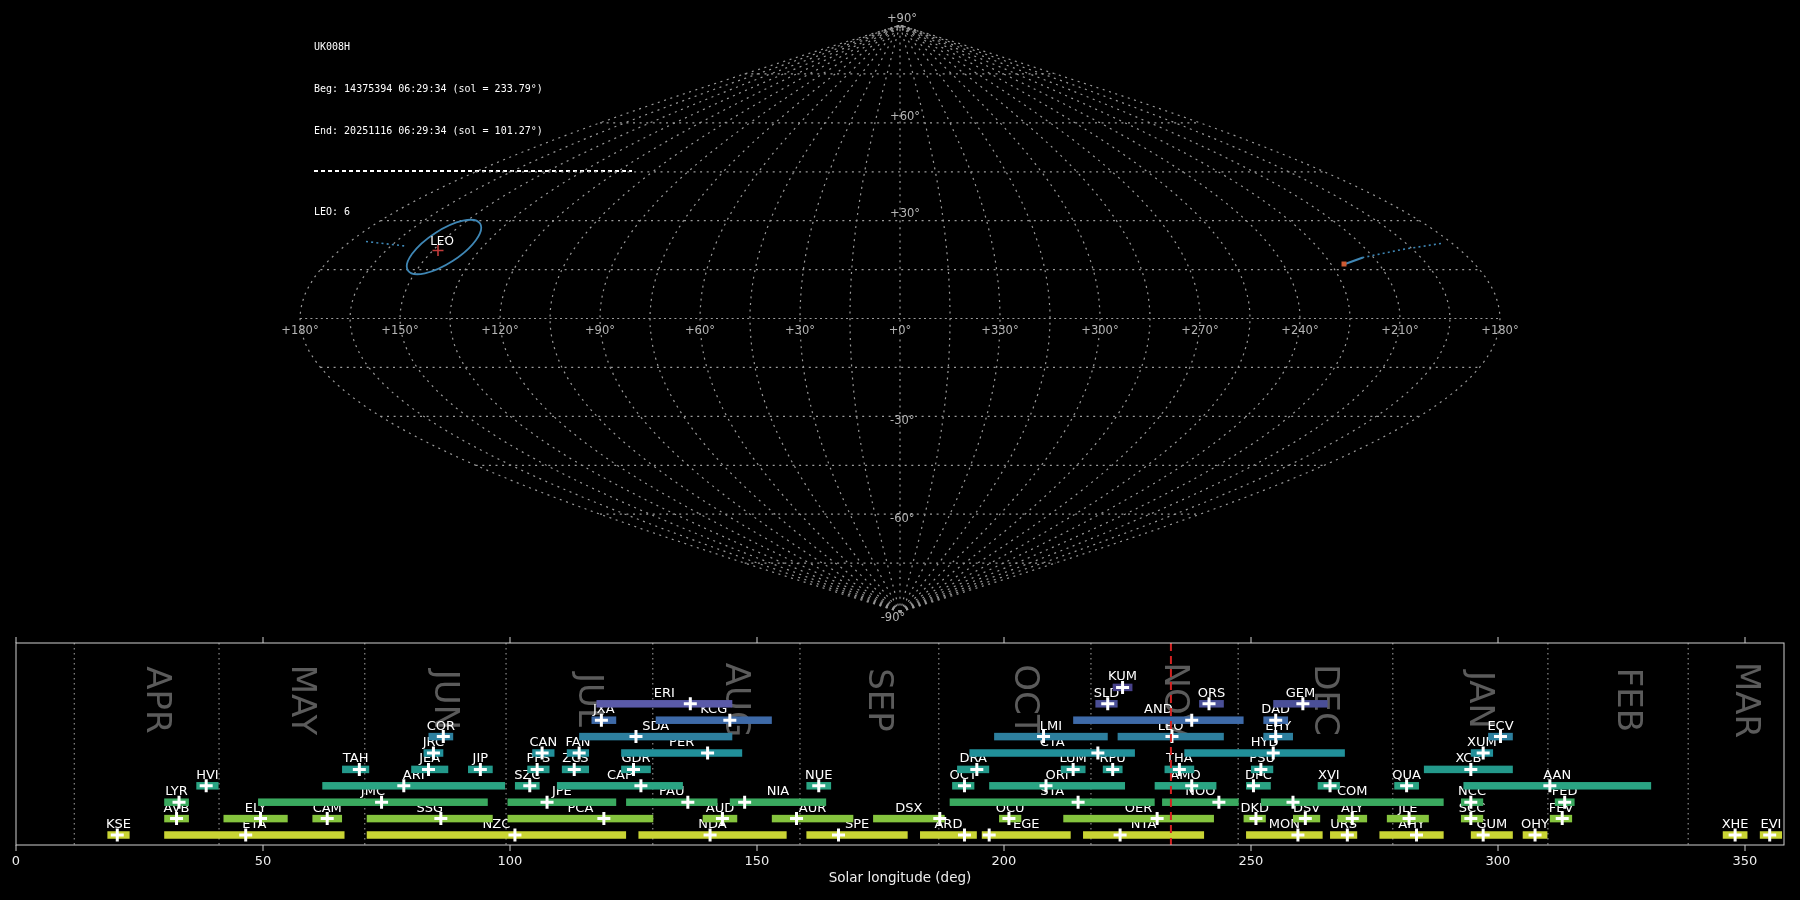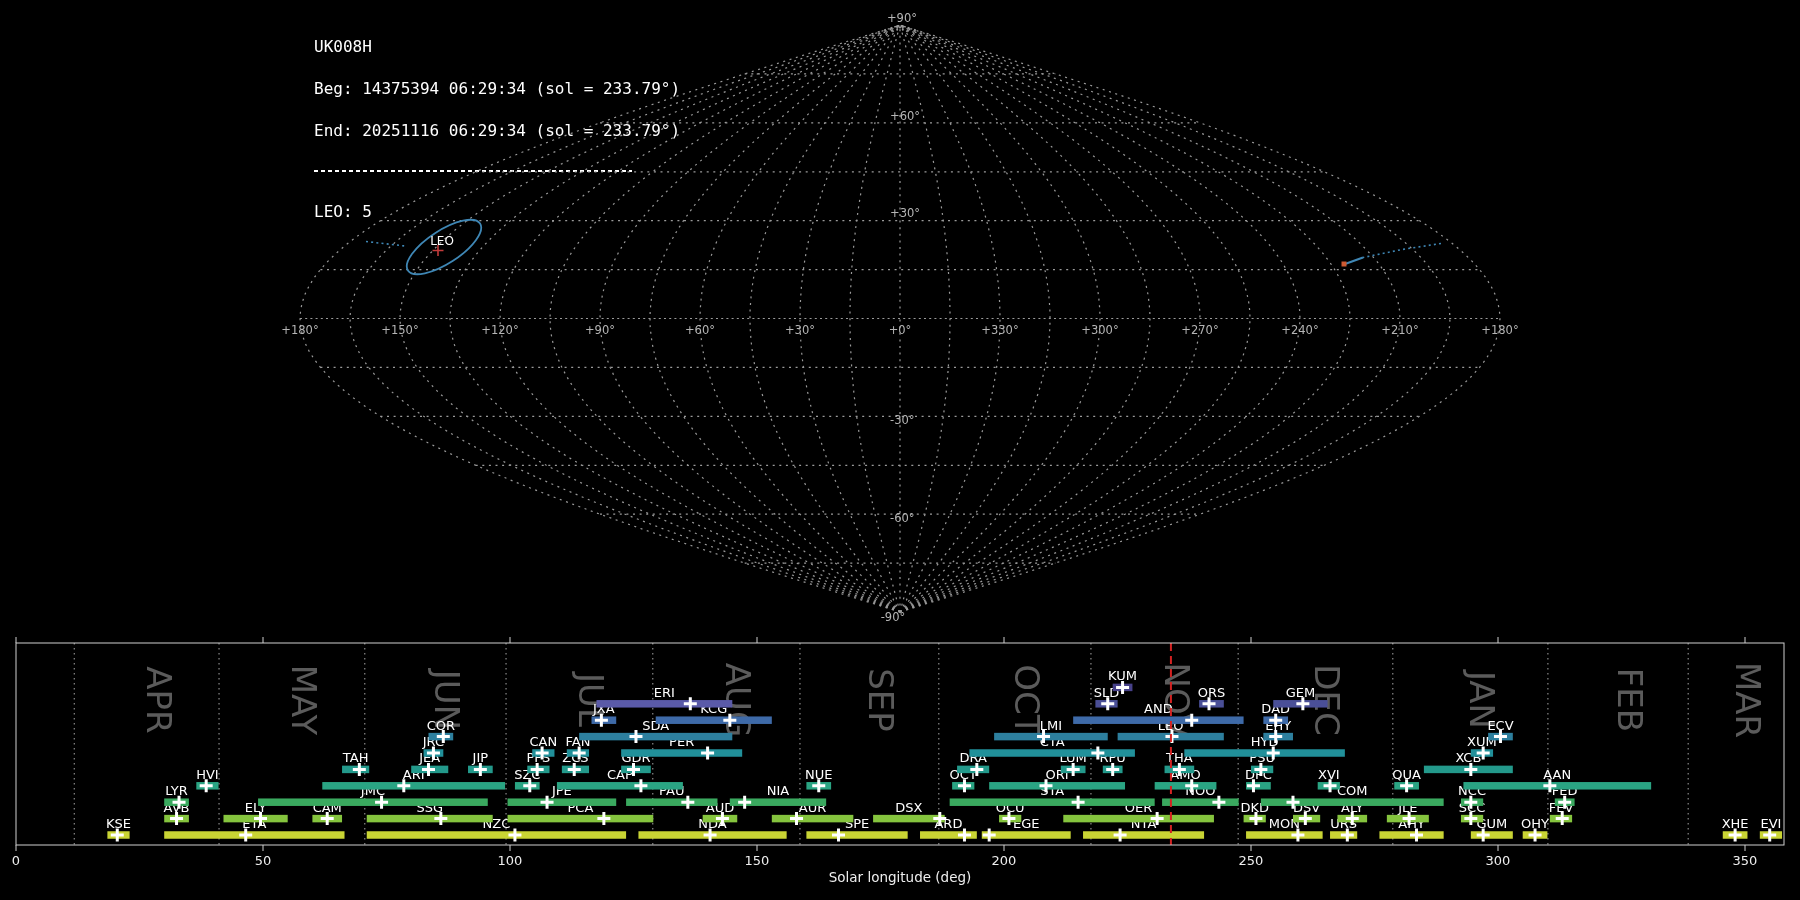--- a/index.html
+++ b/index.html
@@ -1,39 +1,39 @@
 <!DOCTYPE html>
 <html><head>
 <meta charset="utf-8">
 <style>
   html,body{margin:0;padding:0;background:#000;}
   body{width:1800px;height:900px;position:relative;overflow:hidden;
        font-family:"DejaVu Sans",sans-serif;}
   .screen{position:absolute;inset:0;background:#000;}
   .hdr{position:absolute;left:314px;top:12px;color:#fff;
-       font-family:"DejaVu Sans Mono",monospace;font-size:16px;line-height:14px;
+       font-family:"DejaVu Sans Mono",monospace;font-size:10px;line-height:14px;
        white-space:pre;}
   .hdr .dashes{width:318px;height:2px;margin:4px 0 5px 0;
        background:repeating-linear-gradient(90deg,#fff 0 4px,transparent 4px 7px);}
   svg{position:absolute;left:0;}
   svg text{font-family:"DejaVu Sans",sans-serif;}
   #sky-map{top:0;}
   #activity-chart{top:632px;}
 </style>
 </head>
 <body>
 
 <div class="screen">
 
   <div class="hdr">
     <div>UK008H</div>
     <div>Beg: 14375394 06:29:34 (sol = 233.79°)</div>
-    <div>End: 20251116 06:29:34 (sol = 233.79°)</div>
+    <div>End: 20251116 06:29:34 (sol = 101.27°)</div>
     <div class="dashes"></div>
-    <div>LEO: 5</div>
+    <div>LEO: 6</div>
   </div>
 
   <svg id="sky-map" width="1800" height="632" viewBox="0 0 1800 632">
       <line x1="744.7" y1="563.1" x2="1055.3" y2="563.1" stroke="#9a9a9a" stroke-width="1.2" stroke-dasharray="2 4.6"></line>
       <line x1="600.0" y1="514.2" x2="1200.0" y2="514.2" stroke="#9a9a9a" stroke-width="1.2" stroke-dasharray="2 4.6"></line>
       <line x1="475.7" y1="465.3" x2="1324.3" y2="465.3" stroke="#9a9a9a" stroke-width="1.2" stroke-dasharray="2 4.6"></line>
       <line x1="380.4" y1="416.3" x2="1419.6" y2="416.3" stroke="#9a9a9a" stroke-width="1.2" stroke-dasharray="2 4.6"></line>
       <line x1="320.4" y1="367.4" x2="1479.6" y2="367.4" stroke="#9a9a9a" stroke-width="1.2" stroke-dasharray="2 4.6"></line>
       <line x1="300.0" y1="318.5" x2="1500.0" y2="318.5" stroke="#9a9a9a" stroke-width="1.2" stroke-dasharray="2 3.2"></line>
       <line x1="320.4" y1="269.6" x2="1479.6" y2="269.6" stroke="#9a9a9a" stroke-width="1.2" stroke-dasharray="2 4.6"></line>

